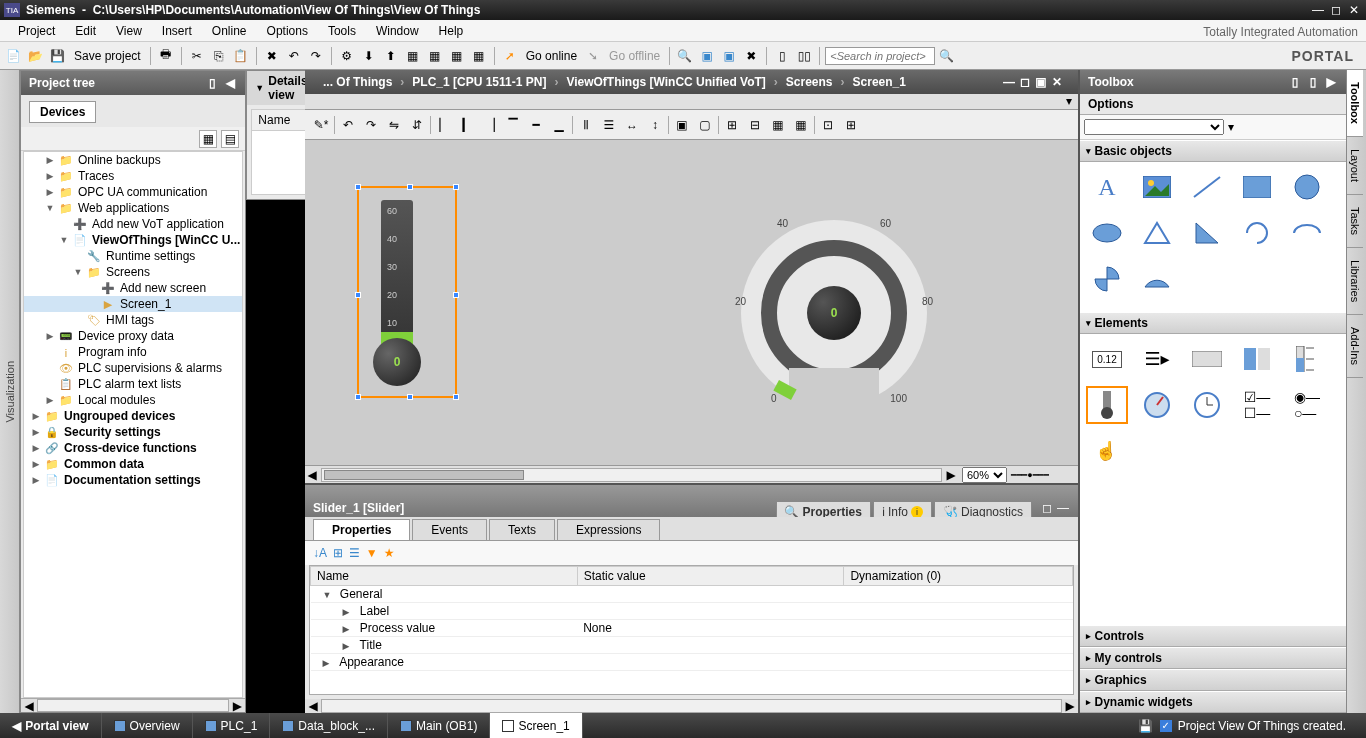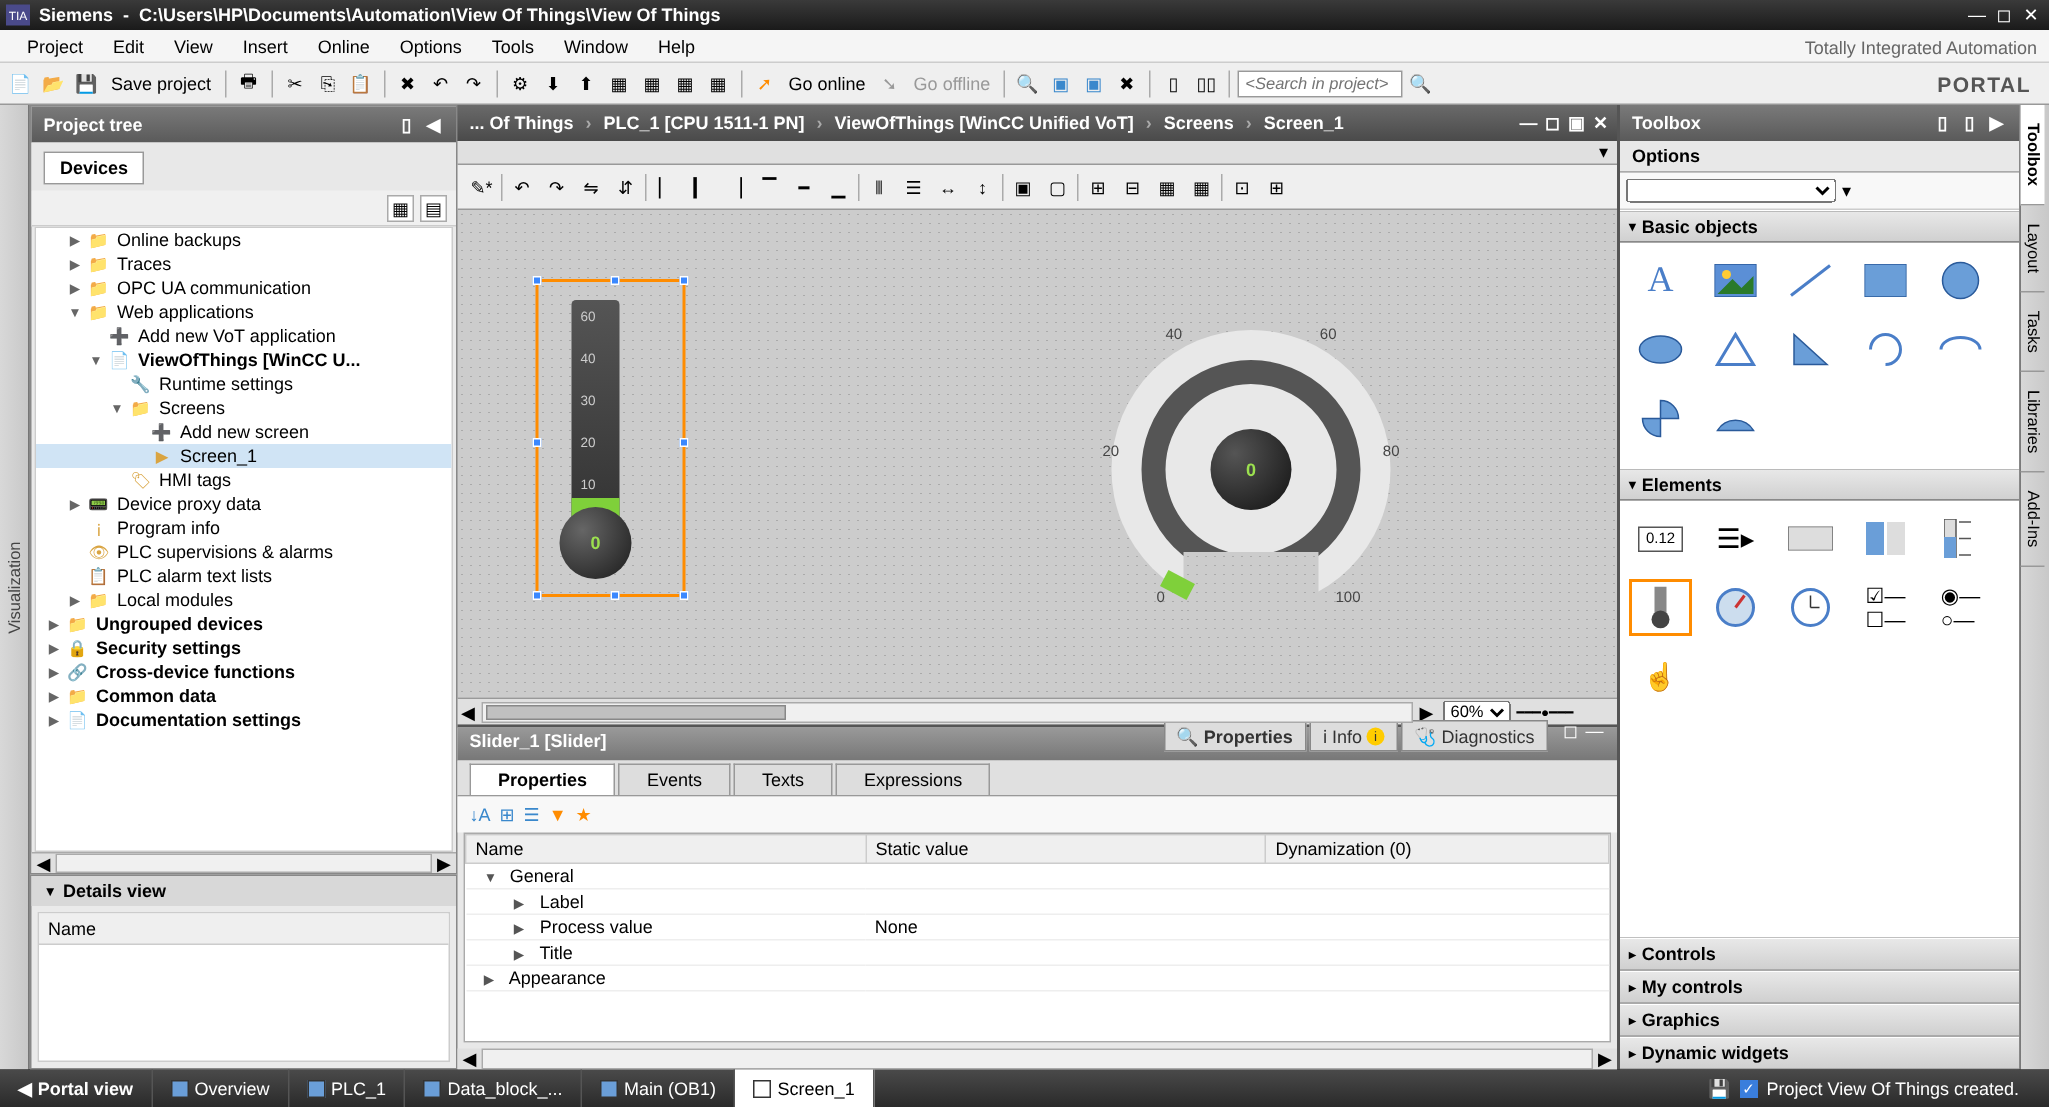--- a/index.html
+++ b/index.html
@@ -31,40 +31,40 @@
 
 .vtab { width: 20px; background: linear-gradient(90deg, #d8d8d8, #c8c8c8); border-right: 1px solid #888; display: flex; flex-direction: column; align-items: center; justify-content: center; }
 .vtab-text { writing-mode: vertical-rl; transform: rotate(180deg); color: #444; font-size: 11px; }
 
 
 .panel { background: #eaeaea; border: 1px solid #888; display: flex; flex-direction: column; }
 .panel-header { background: linear-gradient(#7a7a7a, #5a5a5a); color: #fff; padding: 2px 8px; font-weight: bold; display: flex; align-items: center; height: 24px; }
 .panel-header .hctrl { margin-left: auto; display: flex; gap: 4px; }
 .panel-header .hctrl span { cursor: pointer; width: 14px; display: inline-flex; justify-content: center; }
 
-.left-col { width: 285px; display: flex; flex-direction: column; }
+.left-col { width: 285px; display: flex; flex-direction: row; }
 
 .devices-tab { background: #fff; border: 1px solid #999; margin: 4px; padding: 3px 10px; font-weight: bold; display: inline-block; width: fit-content; }
 .tree-toolbar { height: 24px; background: #f0f0f0; border-bottom: 1px solid #ccc; display: flex; align-items: center; padding: 0 6px; gap: 4px; justify-content: flex-end; }
 .tree-toolbar .tbtn { width: 18px; height: 18px; border: 1px solid #aaa; background: #fff; cursor: pointer; display: inline-flex; align-items: center; justify-content: center; }
 
 .tree { background: #fff; flex: 1; overflow: auto; border: 1px solid #ccc; margin: 0 2px; }
 .tree-row { display: flex; align-items: center; padding: 1px 2px; cursor: pointer; white-space: nowrap; }
 .tree-row.selected { background: #d0e4f5; }
 .tree-row .arrow { width: 12px; display: inline-flex; justify-content: center; color: #666; font-size: 9px; }
 .tree-row .ticon { width: 16px; height: 14px; margin: 0 2px; display: inline-flex; align-items: center; justify-content: center; font-size: 11px; }
 .tree-row .label { padding-left: 2px; }
 .tree-row.bold .label { font-weight: bold; }
 .details-header { background: #d8d8d8; padding: 3px 8px; font-weight: bold; display: flex; align-items: center; }
 .details-body { background: #fff; flex: 1; border: 1px solid #ccc; margin: 4px; }
 .details-body .col-header { background: #efefef; border-bottom: 1px solid #ccc; padding: 3px 6px; }
 
 
 .center-col { flex: 1; display: flex; flex-direction: column; background: #888; }
-.breadcrumb { background: linear-gradient(#6a6a6a, #4a4a4a); color: #fff; height: 24px; display: flex; align-items: center; padding: 0 4px; font-weight: bold; }
+.breadcrumb { background: linear-gradient(#6a6a6a, #4a4a4a); color: #fff; height: 24px; display: flex; align-items: center; padding: 0 14px; font-weight: bold; }
 .breadcrumb .crumb { padding: 0 4px; cursor: pointer; }
 .breadcrumb .chev { padding: 0 4px; color: #aaa; }
 .breadcrumb .wctrl { margin-left: auto; display: flex; gap: 2px; }
 .breadcrumb .wctrl span { cursor: pointer; width: 14px; text-align: center; }
 
 .editor-toolbar { background: #efefef; height: 30px; border-bottom: 1px solid #999; display: flex; align-items: center; padding: 0 6px; gap: 3px; }
 .editor-toolbar .ebtn { width: 20px; height: 20px; display: inline-flex; align-items: center; justify-content: center; cursor: pointer; border: 1px solid transparent; }
 
 .canvas { background-color: #cccccc; background-image: radial-gradient(#888 0.5px, transparent 0.5px); background-size: 6px 6px; position: relative; flex: 1; }
 .canvas-hscroll { height: 18px; background: #e0e0e0; border-top: 1px solid #999; display: flex; align-items: center; }
@@ -74,21 +74,21 @@
 .canvas-hscroll select { font-size: 11px; }
 
 
 .sel-box { position: absolute; border: 2px solid #ff8c00; }
 .sel-handle { position: absolute; width: 6px; height: 6px; background: #3a88ff; border: 1px solid #fff; }
 .slider-tick-label { position: absolute; left: 14px; color: #ccc; font-size: 10px; }
 .gauge-tick-label { position: absolute; font-size: 10px; color: #444; }
 
 
 .props { background: #e8e8e8; border-top: 2px solid #555; display: flex; flex-direction: column; height: 230px; }
-.props-title { background: linear-gradient(#999, #777); color: #fff; padding: 6px 8px; display: flex; align-items: flex-end; height: 22px; }
+.props-title { background: linear-gradient(#999, #777); color: #fff; padding: 16px 8px; display: flex; align-items: flex-start; height: 22px; }
 .props-title .pname { font-weight: bold; }
 .props-title .ptabs { margin-left: auto; display: flex; gap: 2px; }
 .props-title .ptab { background: #ddd; color: #333; padding: 1px 8px; border: 1px solid #888; cursor: pointer; display: flex; align-items: center; gap: 3px; }
 
 .sub-tabs { background: #e0e0e0; height: 24px; display: flex; align-items: flex-end; padding: 0 8px; gap: 2px; border-bottom: 1px solid #999; }
 .sub-tab { background: #ddd; padding: 3px 18px; border: 1px solid #999; border-bottom: none; cursor: pointer; }
 .sub-tab.active { background: #fff; font-weight: bold; }
 
 .props-toolbar { background: #f8f8f8; height: 24px; display: flex; align-items: center; padding: 0 8px; gap: 6px; }
 .props-toolbar span { cursor: pointer; }

